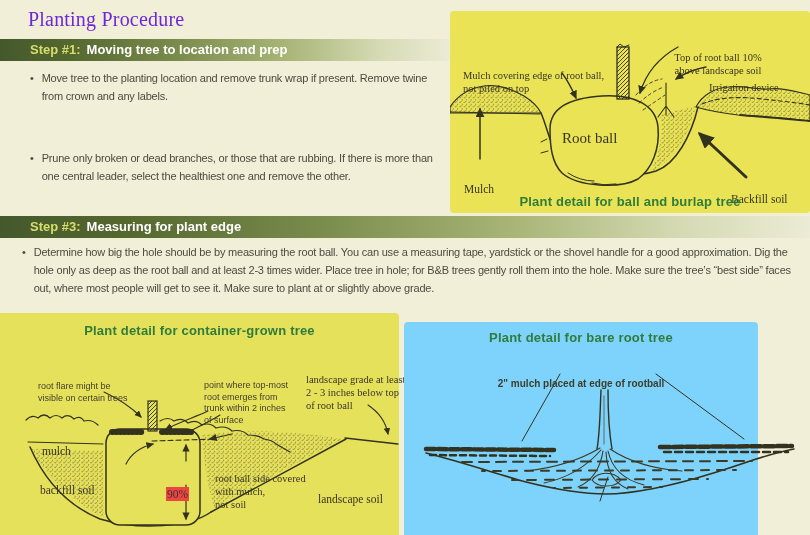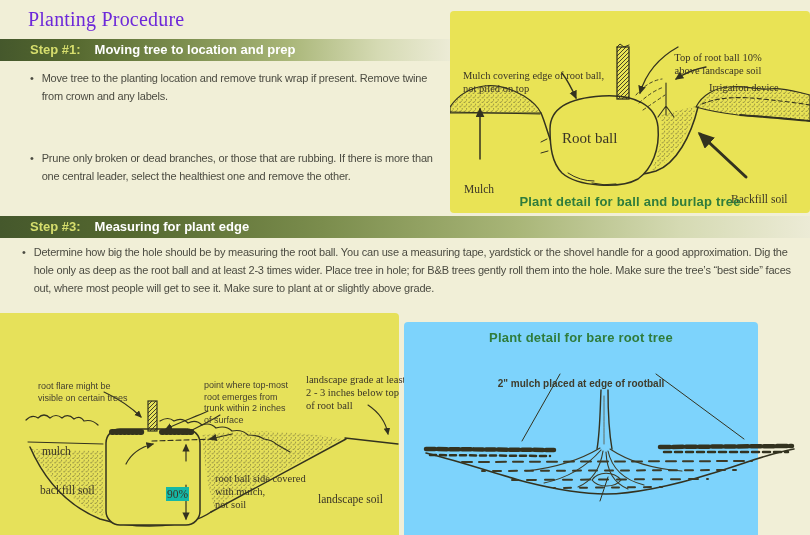--- a/index.html
+++ b/index.html
@@ -12,21 +12,21 @@
     position:absolute; left:28px; top:8px;
     font-family:"Liberation Serif", serif;
     font-weight:normal; font-size:20px; color:#6d28d9; letter-spacing:.2px;
   }
   .stepbar{
     position:absolute; left:0; height:22px; line-height:22px;
     background:linear-gradient(90deg,#45582c 0%,#55682f 16%,#7b8d4d 40%,#a9b678 64%,#d5dab3 84%,#ecebd6 100%);
     font-size:13px; font-weight:bold; padding-left:30px; box-sizing:border-box;
     white-space:nowrap;
   }
-  .stepbar .num{color:#d6de6d; margin-right:14px;}
+  .stepbar .num{color:#d6de6d; margin-right:6px;}
   .stepbar .stitle{color:#ffffff;}
   .bar1{top:39px; width:450px;}
   .bar2{top:121px; width:450px;}
   .bar3{top:216px; width:810px;}
   .bullet{
     position:absolute; display:flex; gap:8px;
     font-size:11px; letter-spacing:-0.2px; line-height:1.62; color:#4b4b41;
   }
   .b1{left:30px; top:70px; width:408px;}
   .b2{left:30px; top:150px; width:408px;}
@@ -169,32 +169,33 @@
 
         <path d="M186,148 L186,132" stroke-width="1.2" marker-end="url(#arr)"></path>
         <path d="M186,172 L186,206" stroke-width="1.2" marker-end="url(#arr)"></path>
 
         <path d="M104,79 C119,86 131,94 141,104" stroke-width="1.1" marker-end="url(#arr)"></path>
         <path d="M208,98 C195,104 180,109 166,116" stroke-width="1.1" marker-end="url(#arr)"></path>
         <path d="M220,102 C209,109 196,115 184,121" stroke-width="1.1" marker-end="url(#arr)"></path>
         <path d="M368,92 C380,100 386,110 388,121" stroke-width="1.1" marker-end="url(#arr)"></path>
       </g>
     </svg>
+    <div class="caption" style="top:10px;">Plant detail for container-grown tree</div>
     <div class="dlabel sans" style="left:38px; top:48px;">root flare might be
 visible on certain trees</div>
     <div class="dlabel sans" style="left:204px; top:47px;">point where top-most
 root emerges from
 trunk within 2 inches
 of surface</div>
     <div class="dlabel" style="left:306px; top:41px; width:108px;">landscape grade at least
 2 - 3 inches below top
 of root ball</div>
     <div class="dlabel md" style="left:42px; top:111px;">mulch</div>
     <div class="dlabel md" style="left:40px; top:150px;">backfill soil</div>
-    <div class="dlabel md" style="left:166px; top:154px; background:#14b8a6; padding:0 1px;">90%</div>
+    <div class="dlabel md" style="left:166px; top:154px; background:#ef4444; padding:0 1px;">90%</div>
     <div class="dlabel" style="left:215px; top:140px;">root ball side covered
 with mulch,
 not soil</div>
     <div class="dlabel md" style="left:318px; top:159px;">landscape soil</div>
   </div>
 
   <div class="panel panelC">
     <svg width="406" height="213" viewBox="0 0 406 213">
       <g stroke="#33321f" fill="none" stroke-linecap="round">
 

